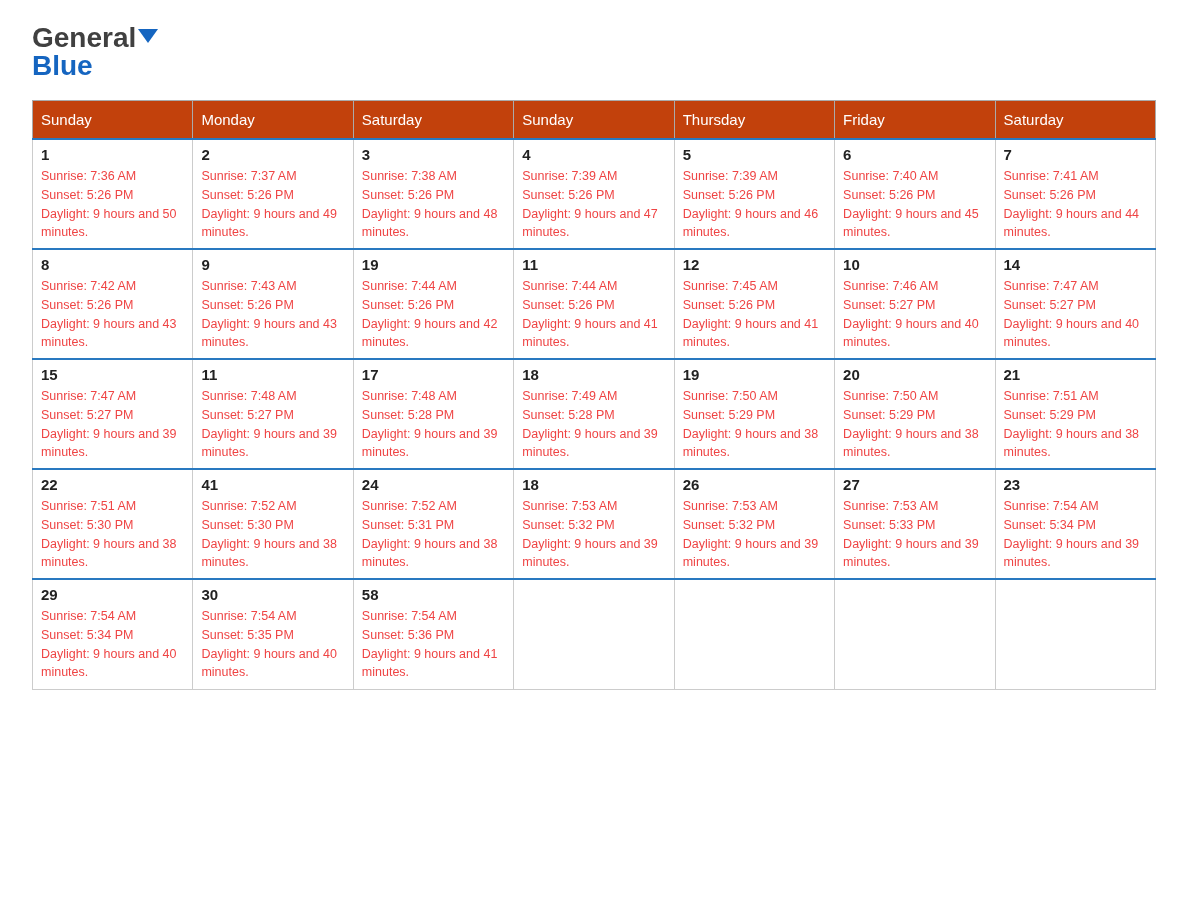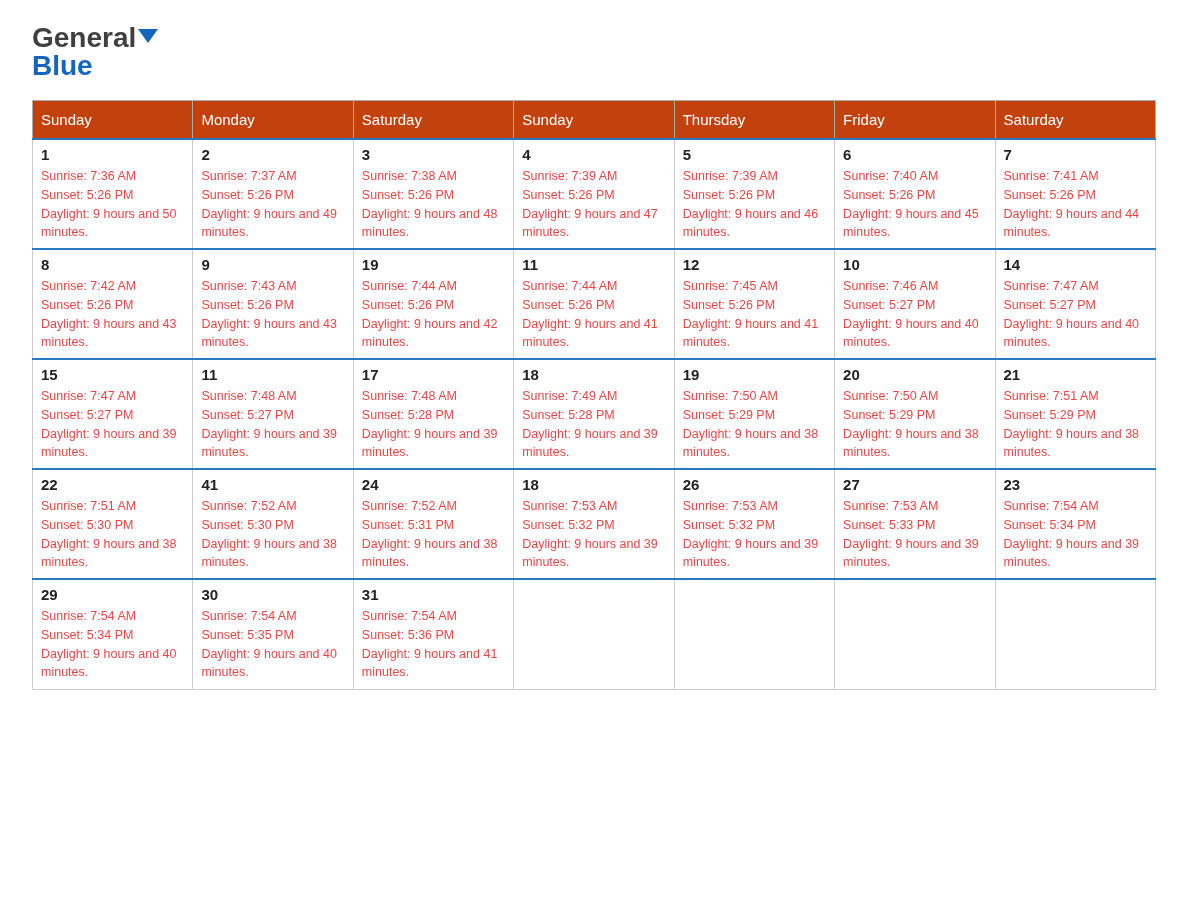--- a/index.html
+++ b/index.html
@@ -265,21 +265,21 @@
       <tr>
         <td>
           <span class="day-number">29</span>
           <div class="day-info">Sunrise: 7:54 AM<br>Sunset: 5:34 PM<br>Daylight: 9 hours and 40 minutes.</div>
         </td>
         <td>
           <span class="day-number">30</span>
           <div class="day-info">Sunrise: 7:54 AM<br>Sunset: 5:35 PM<br>Daylight: 9 hours and 40 minutes.</div>
         </td>
         <td>
-          <span class="day-number">31</span>
+          <span class="day-number">58</span>
           <div class="day-info">Sunrise: 7:54 AM<br>Sunset: 5:36 PM<br>Daylight: 9 hours and 41 minutes.</div>
         </td>
         <td></td>
         <td></td>
         <td></td>
         <td></td>
       </tr>
     </tbody>
 </table>
 

